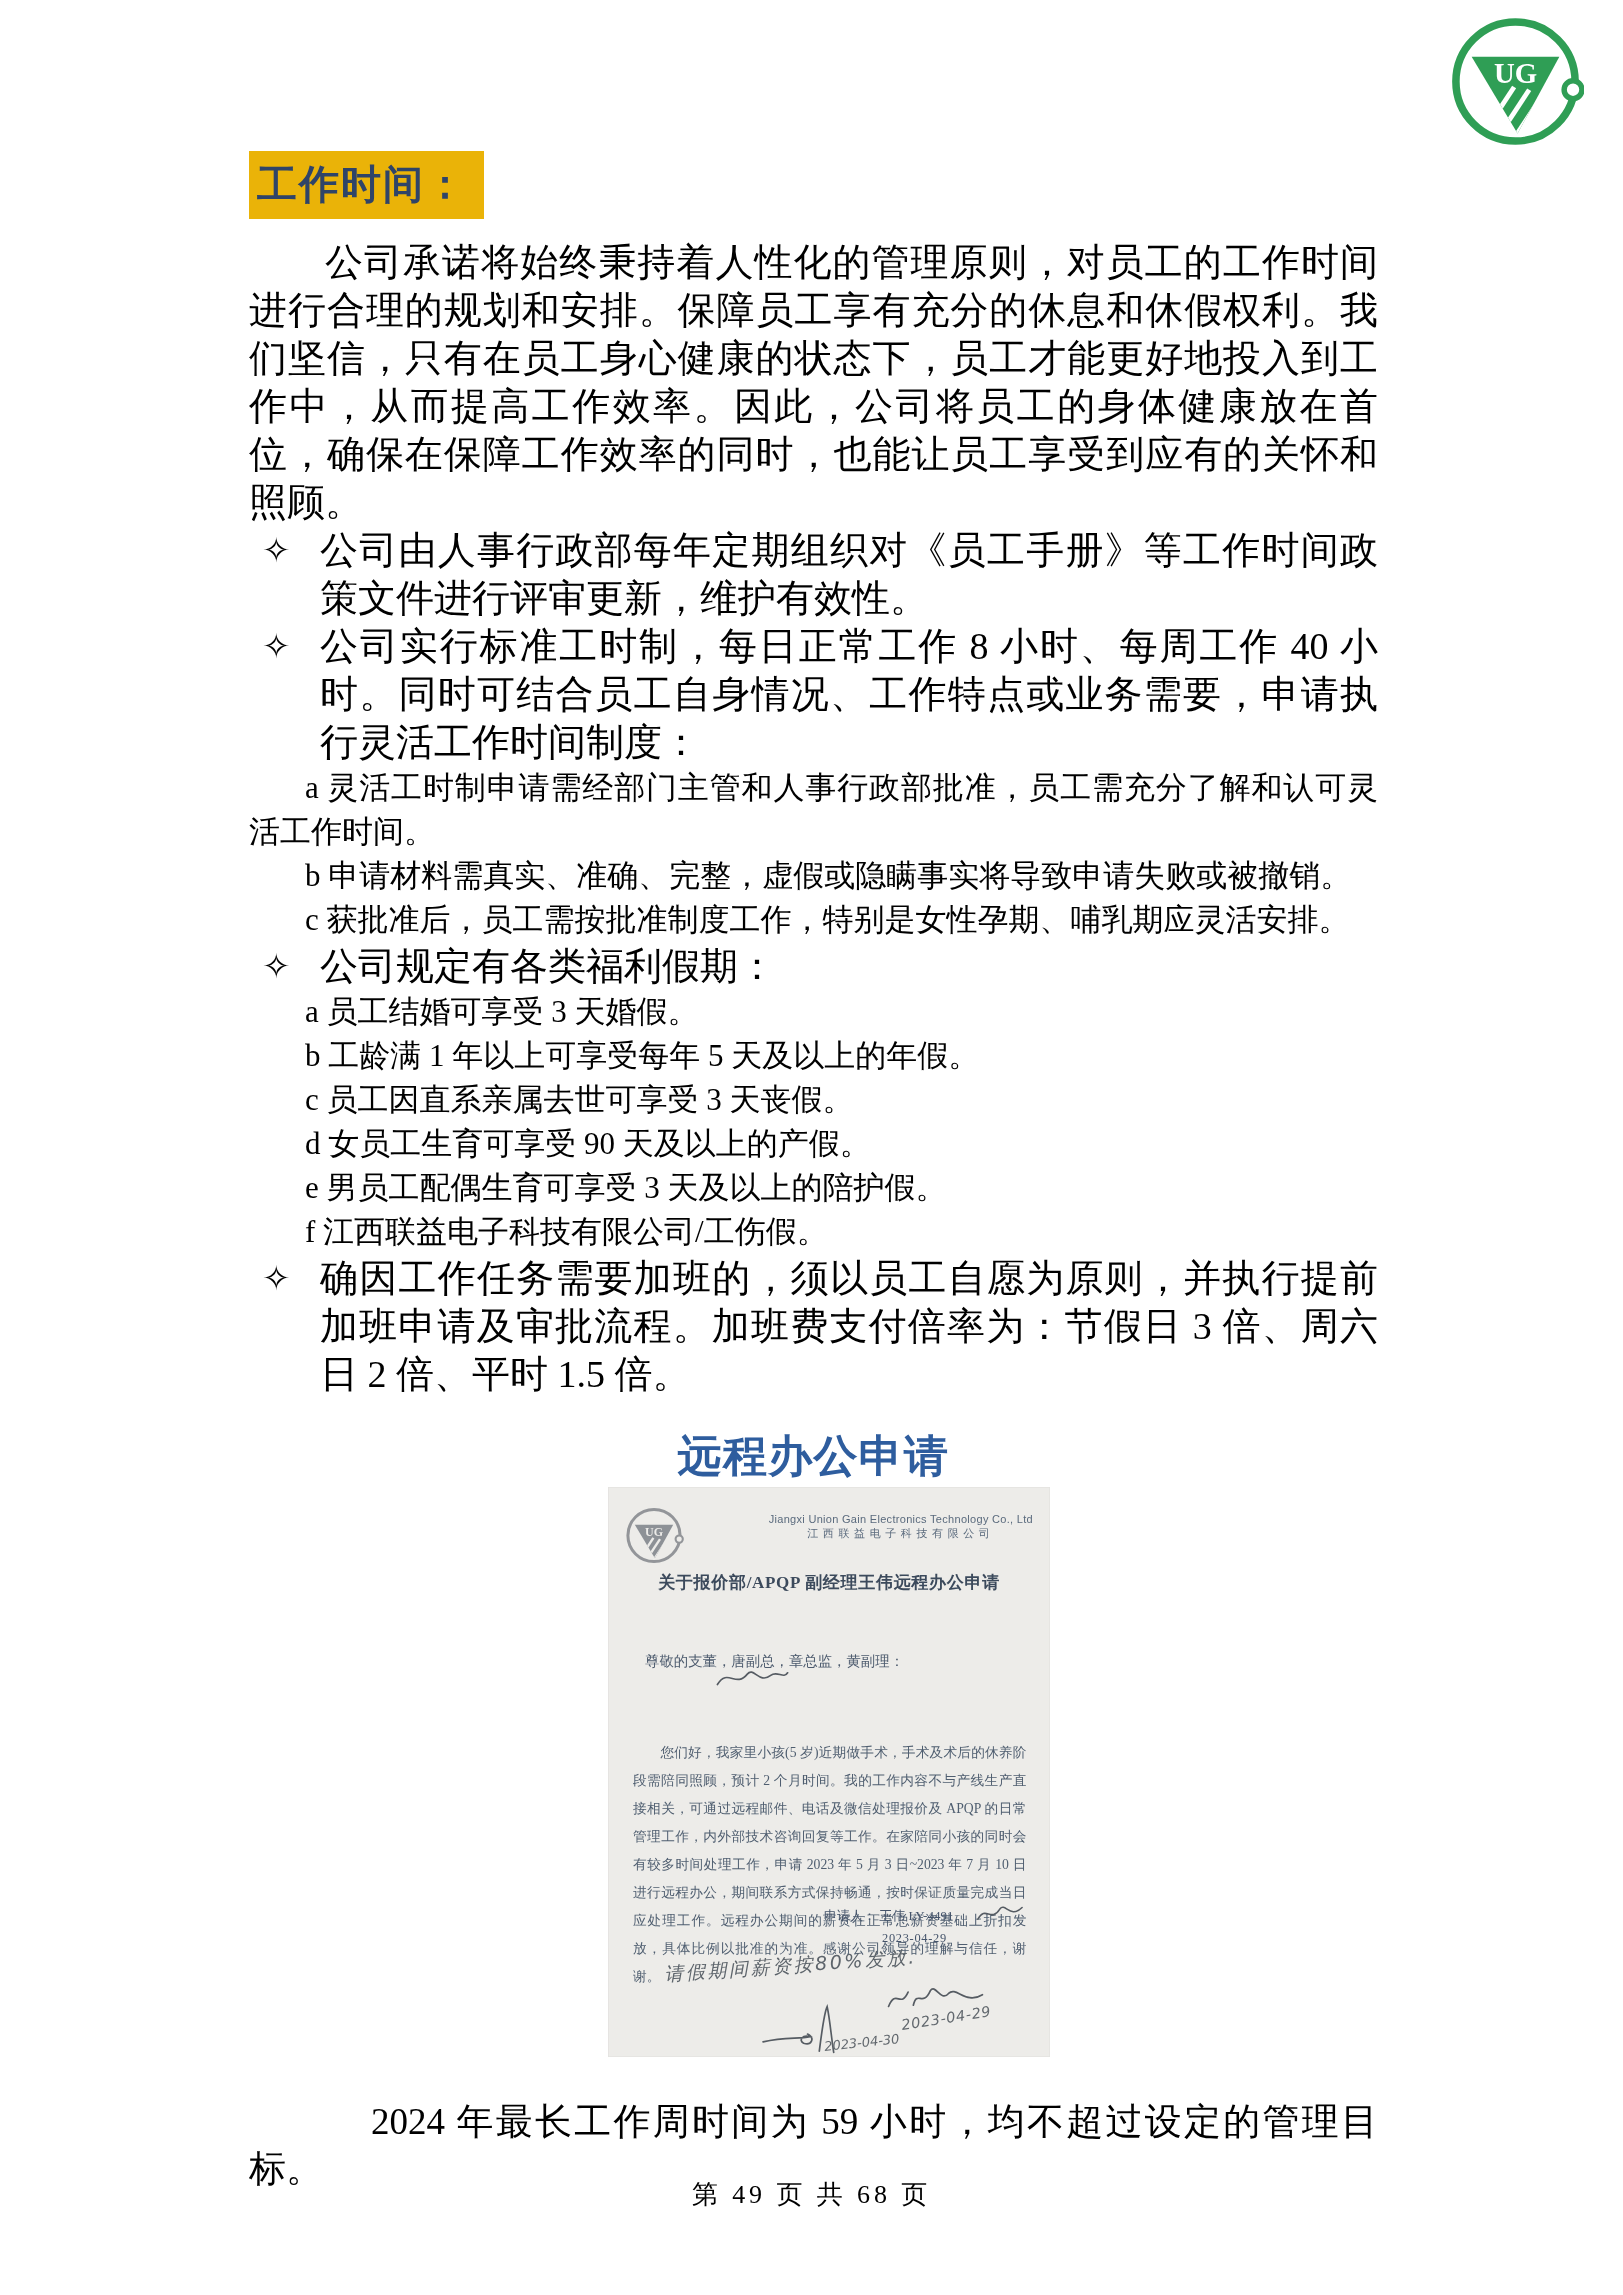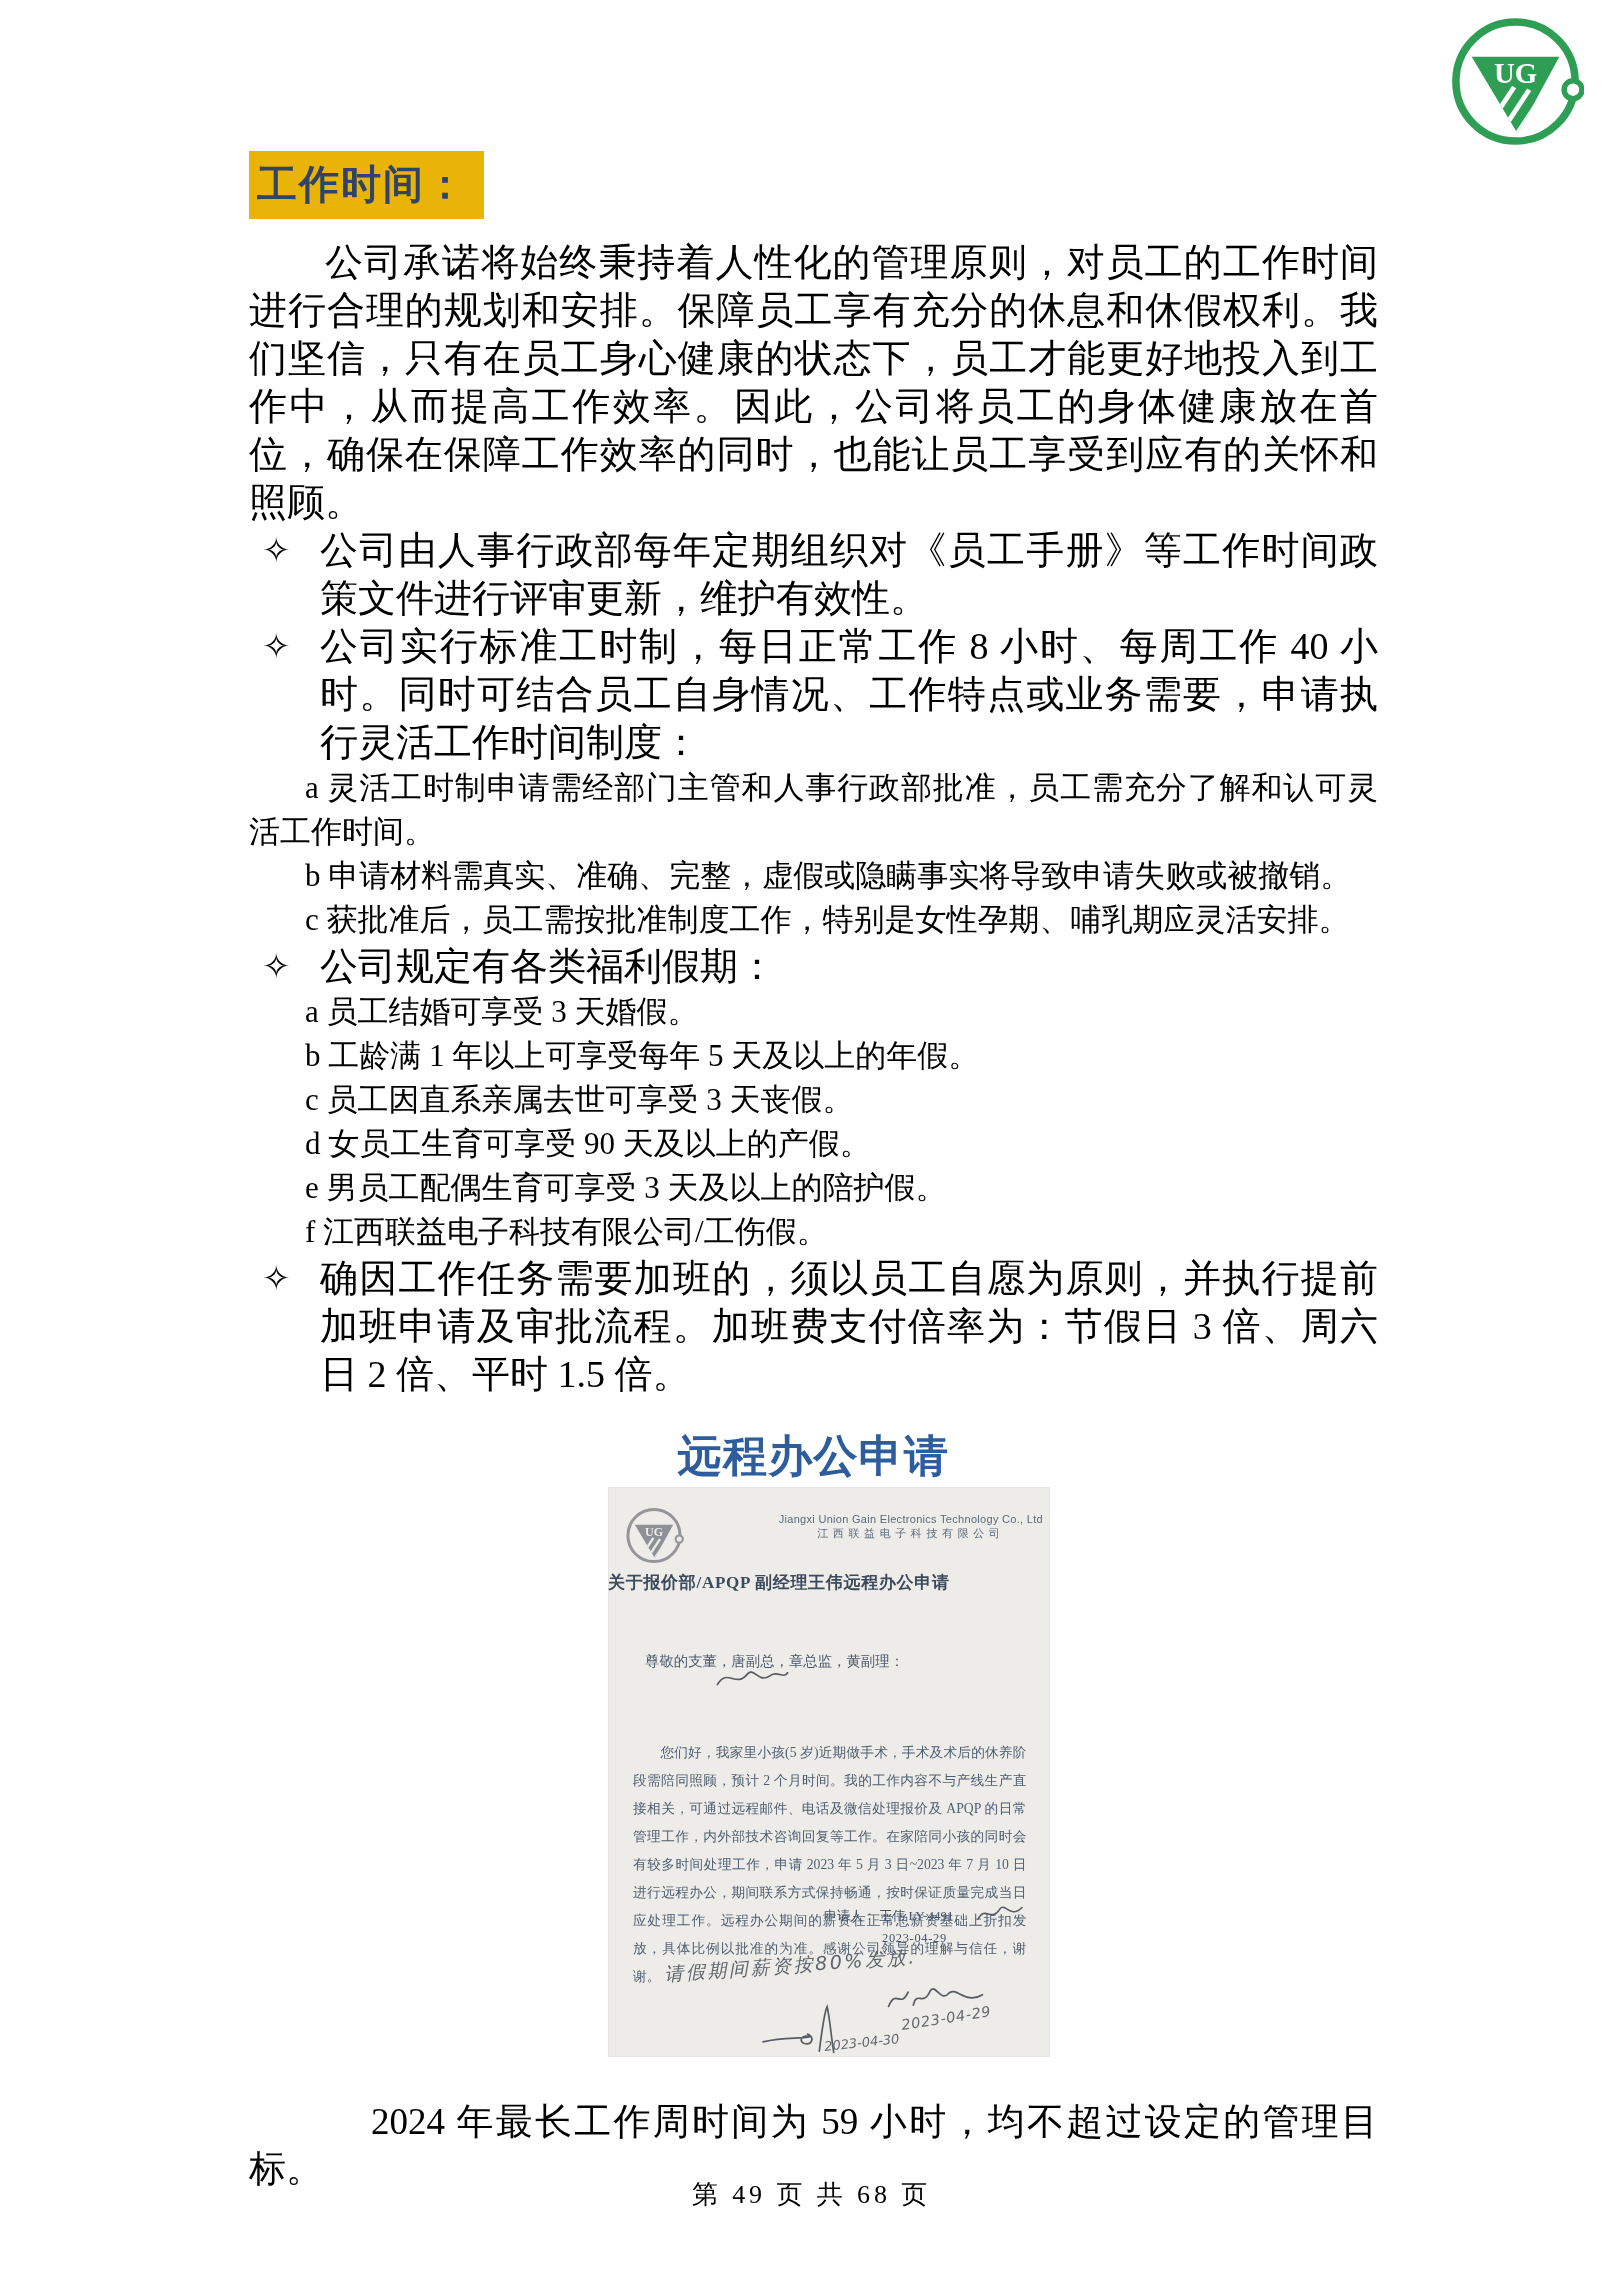--- a/index.html
+++ b/index.html
@@ -36,25 +36,25 @@
     margin-top:29px; text-align:center; color:#2e5d9e;
     font-size:44px; font-weight:700; letter-spacing:1.3px;
   }
   
   .scan {
     position:absolute; left:608px; top:1487px; width:442px; height:570px;
     background:#edece9; overflow:hidden; color:#4c5a6d;
     box-shadow:0 0 0 0.7px #e3e2df inset;
   }
   .scan-logo { position:absolute; left:15.7px; top:17px; width:60px; height:63px; opacity:.75; }
-  .scan-co { position:absolute; right:7px; top:26px; text-align:center; color:#5a6a7d; }
+  .scan-co { position:absolute; right:17px; top:26px; text-align:center; color:#5a6a7d; }
   .scan-co-en { font-size:11px; letter-spacing:0.3px; font-family:"Liberation Sans",sans-serif; }
   .scan-co-cn { font-size:11px; letter-spacing:4.6px; margin-top:1px; }
   .scan-title {
-    position:absolute; left:0; right:0; top:84px; 
+    position:absolute; left:0; right:0; top:84px; text-align:center;
     font-size:17px; font-weight:700; color:#3c4a5c; letter-spacing:0.7px;
   }
   .scan-salut { position:absolute; left:37px; top:165px; font-size:14.4px; }
   .scan-body {
     position:absolute; left:25px; right:23.6px; top:204px;
     font-size:13.7px; line-height:28px; text-align:justify; text-indent:2em;
     color:#4f5e70;
     margin-top:48px;
   }
   .scan-applicant { position:absolute; left:216px; top:420px; font-size:13px; color:#44536a; }

